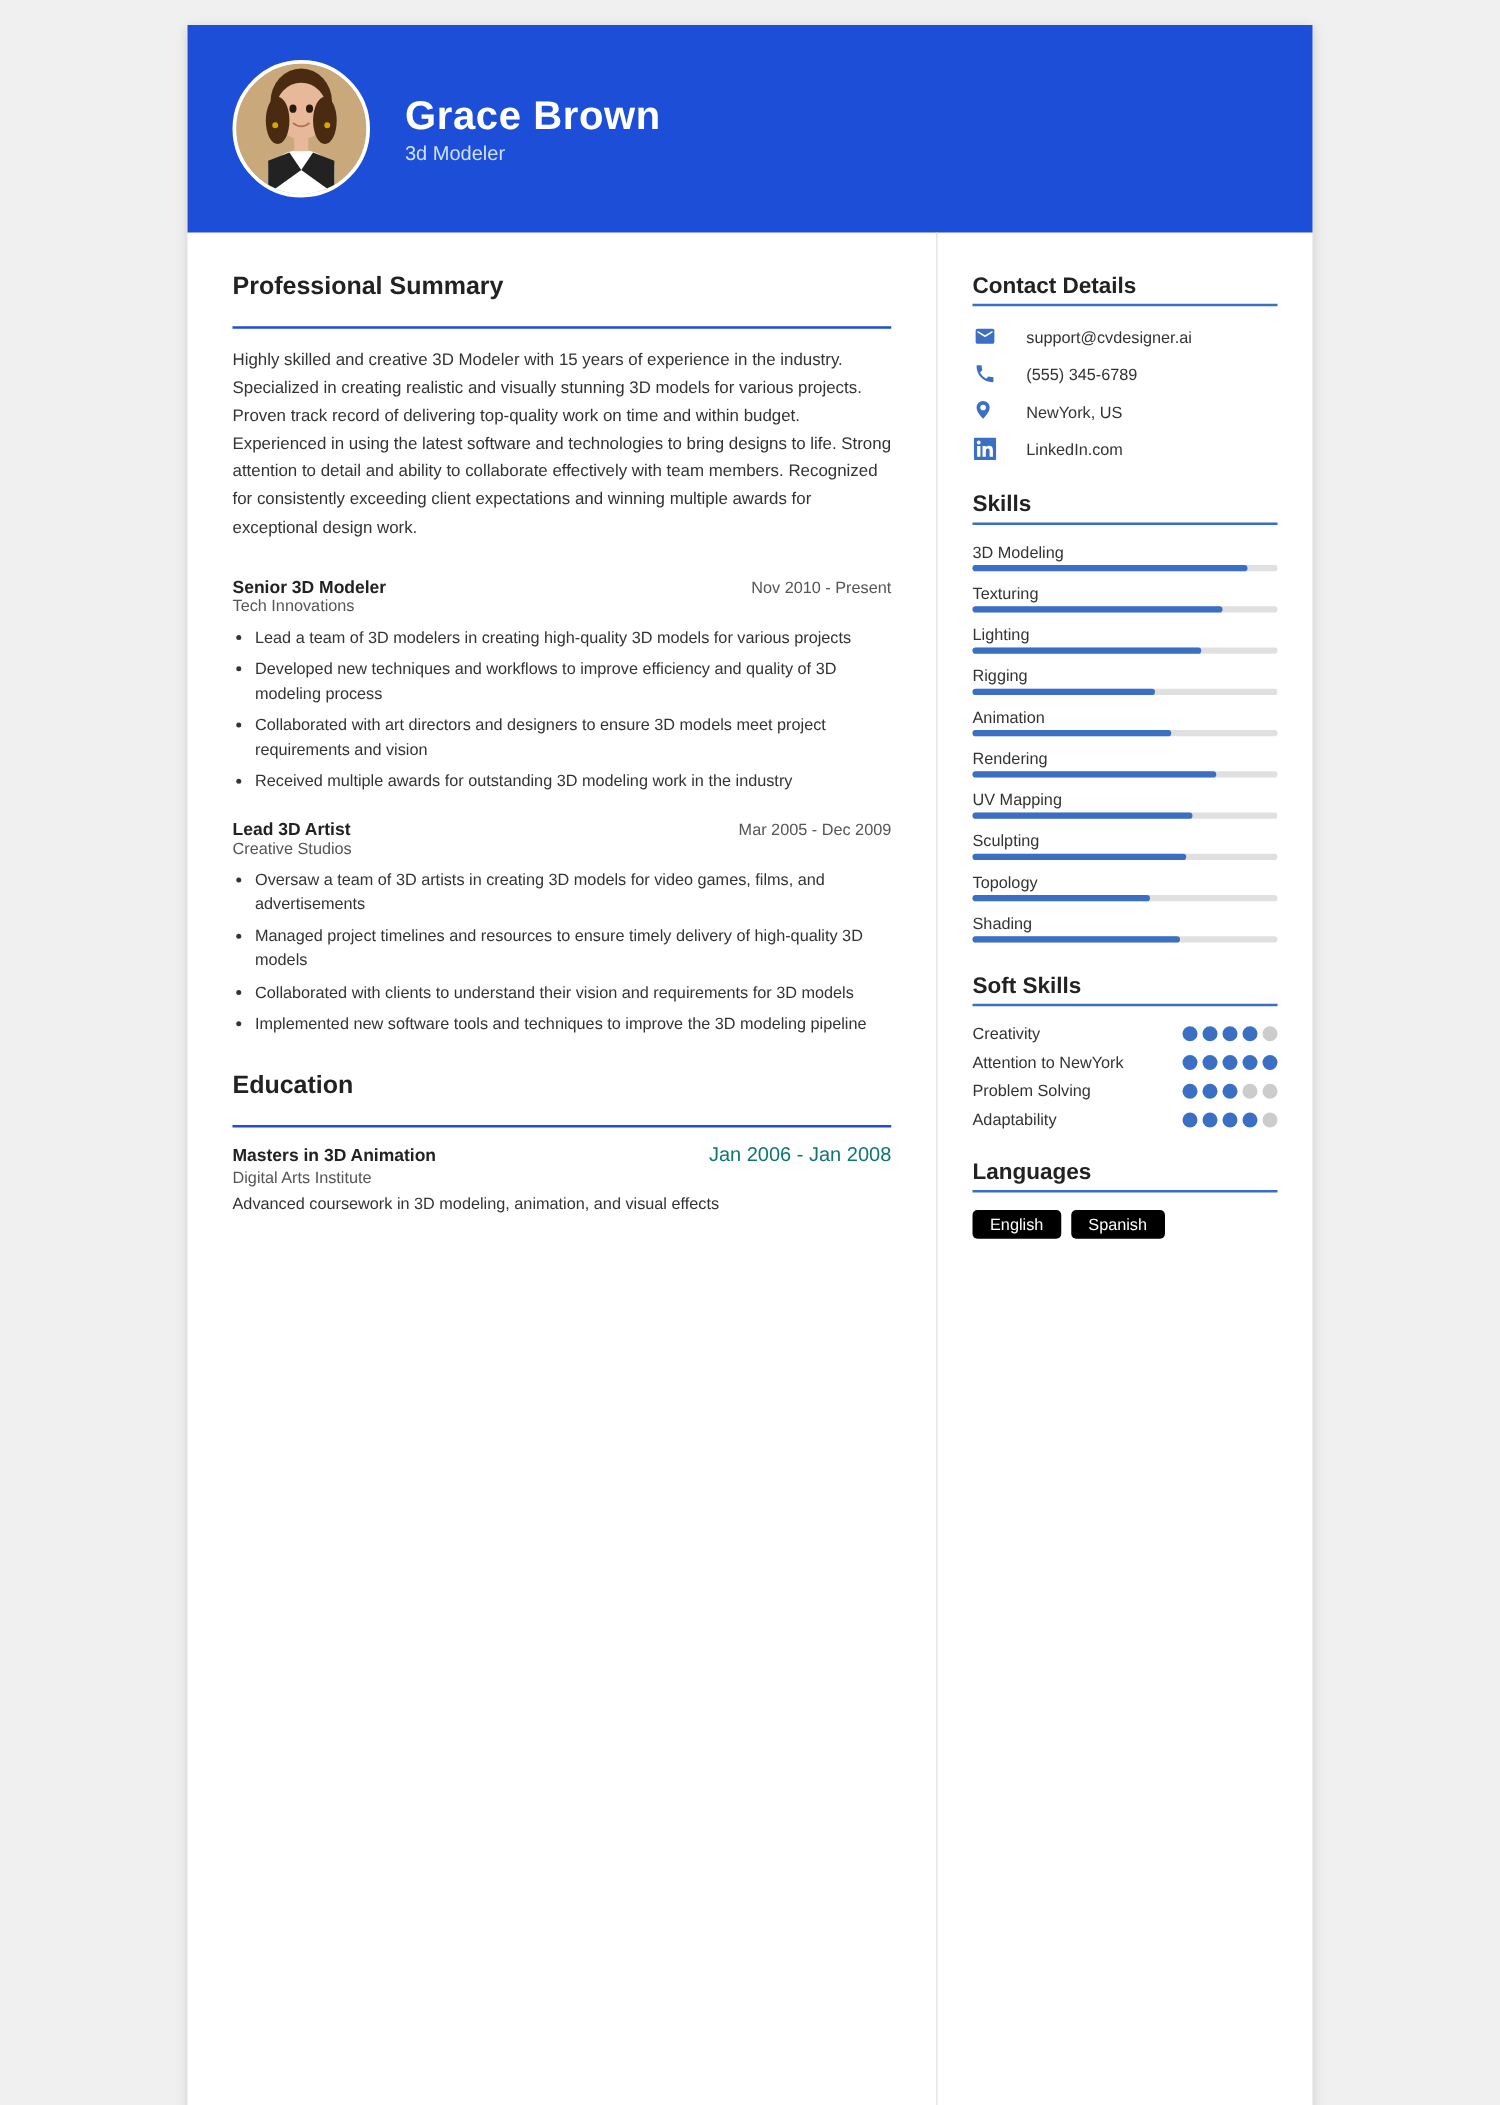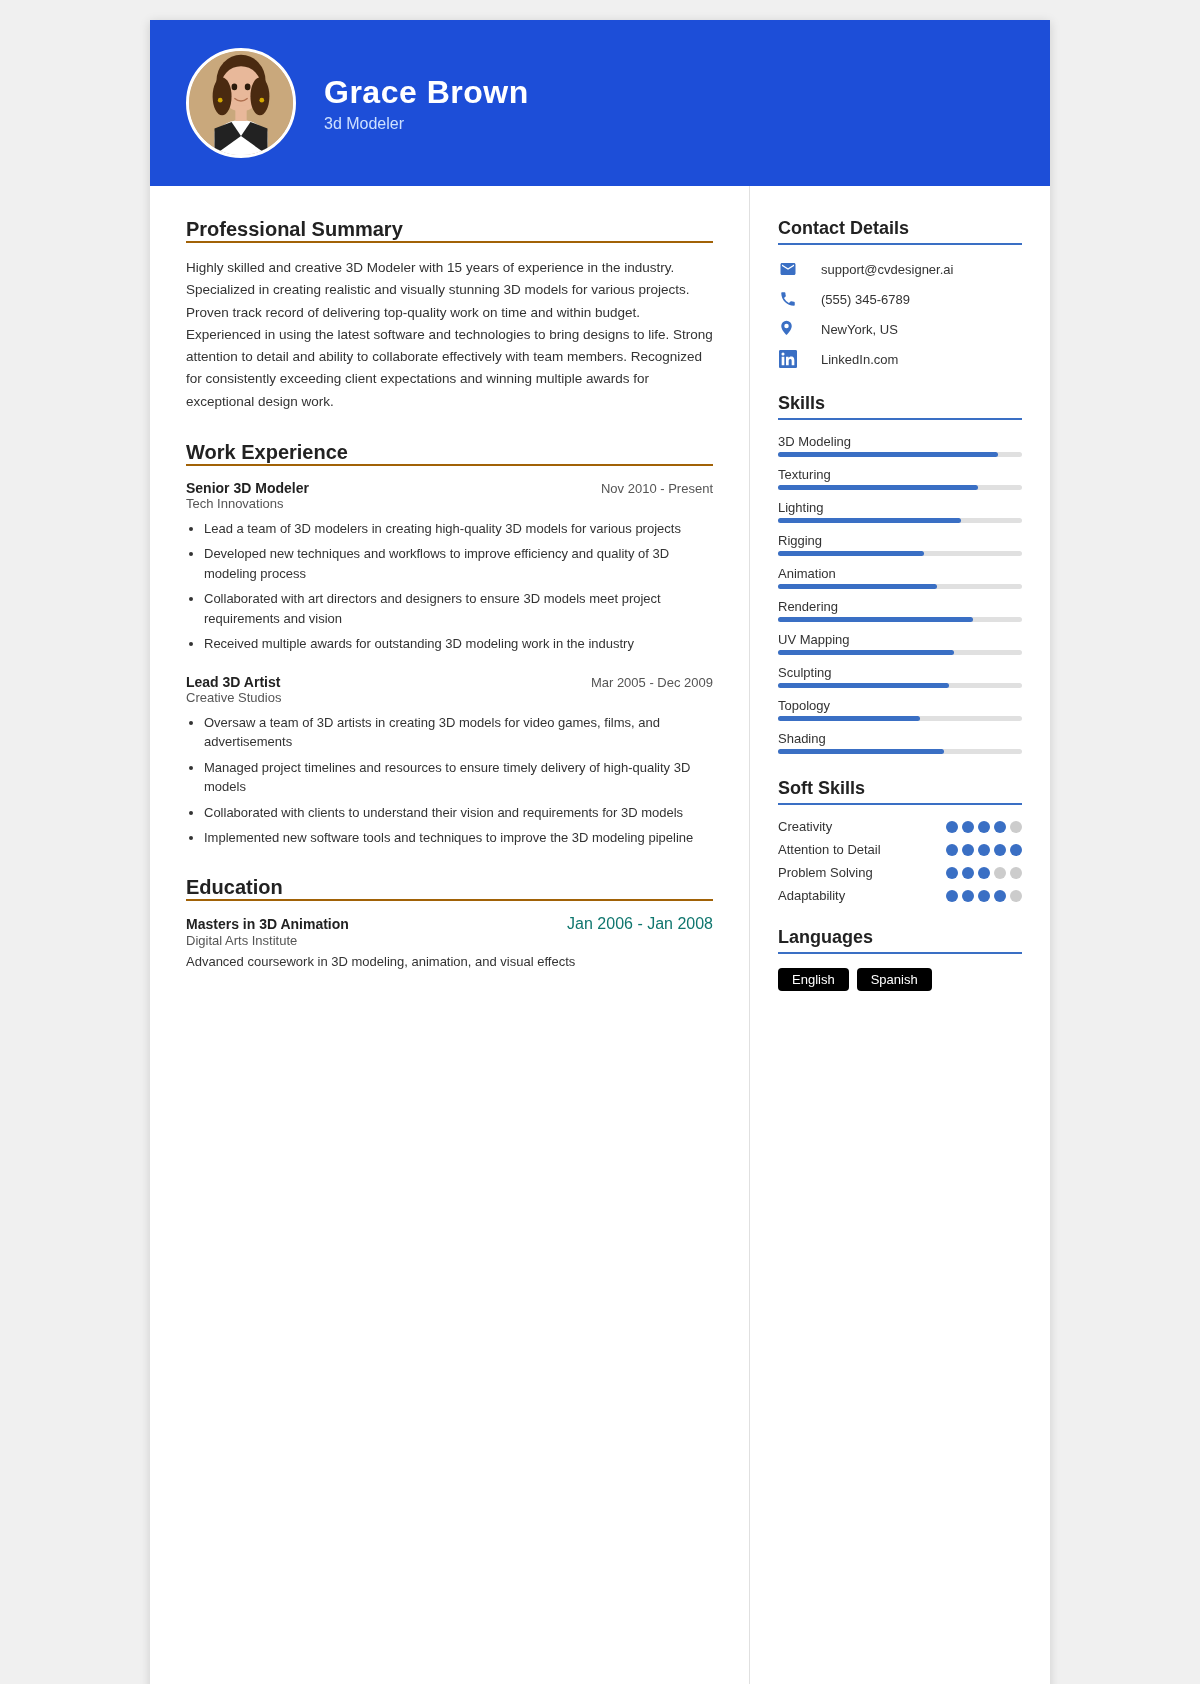--- a/index.html
+++ b/index.html
@@ -64,22 +64,22 @@
     .right-col {
       width: 300px;
       flex-shrink: 0;
       padding: 32px 28px;
     }
     
     .section-title {
       font-size: 20px;
       font-weight: bold;
       color: #222;
-      border-bottom: 2px solid #a16207;
-      padding-bottom: 0;
+      border-bottom: 2px solid #1d4ed8;
+      padding-bottom: 20px;
       margin-bottom: 14px;
     }
     .section { margin-bottom: 28px; }
     
     .summary-text {
       font-size: 13.5px;
       color: #333;
       line-height: 1.65;
     }
     
@@ -222,21 +222,20 @@
   <div class="body">
 
     <div class="left-col">
 
       <div class="section">
         <div class="section-title">Professional Summary</div>
         <p class="summary-text">Highly skilled and creative 3D Modeler with 15 years of experience in the industry. Specialized in creating realistic and visually stunning 3D models for various projects. Proven track record of delivering top-quality work on time and within budget. Experienced in using the latest software and technologies to bring designs to life. Strong attention to detail and ability to collaborate effectively with team members. Recognized for consistently exceeding client expectations and winning multiple awards for exceptional design work.</p>
       </div>
 
       <div class="section">
-        <div class="section-title">Work Experience</div>
         <div id="jobs-container">
             <div class="job">
     <div class="job-header">
       <span class="job-title">Senior 3D Modeler</span>
       <span class="job-dates">Nov 2010 - Present</span>
     </div>
     <div class="job-company">Tech Innovations</div>
     <ul class="job-bullets">
       <li>Lead a team of 3D modelers in creating high-quality 3D models for various projects</li>
                 <li>Developed new techniques and workflows to improve efficiency and quality of 3D modeling process</li>
@@ -388,21 +387,21 @@
     <span>Creativity</span>
     <div class="dots">
                 <span class="dot"></span>
                 <span class="dot"></span>
                 <span class="dot"></span>
                 <span class="dot"></span>
                 <span class="dot empty"></span>
               </div>
   </div>
             <div class="soft-skill-item">
-    <span>Attention to Detail</span>
+    <span>Attention to NewYork</span>
     <div class="dots">
                 <span class="dot"></span>
                 <span class="dot"></span>
                 <span class="dot"></span>
                 <span class="dot"></span>
                 <span class="dot"></span>
               </div>
   </div>
             <div class="soft-skill-item">
     <span>Problem Solving</span>

